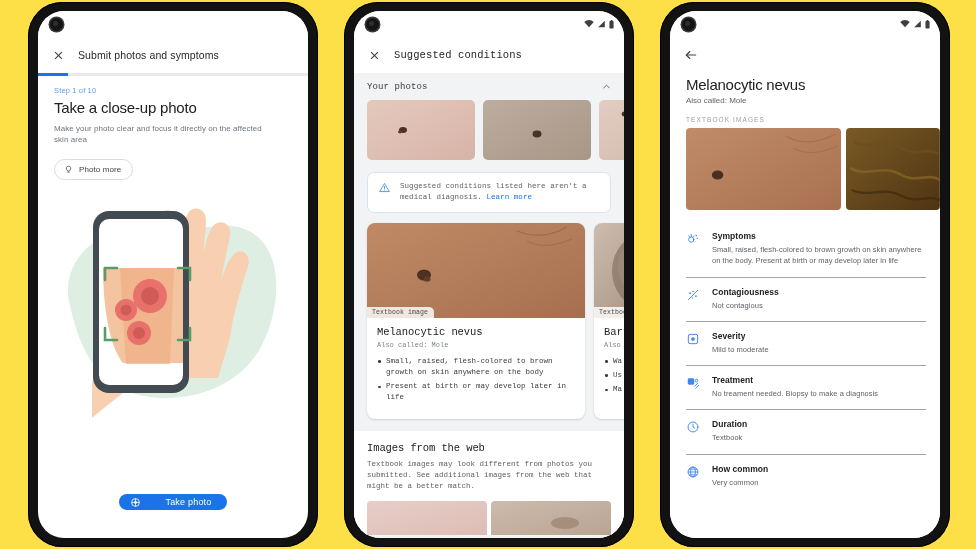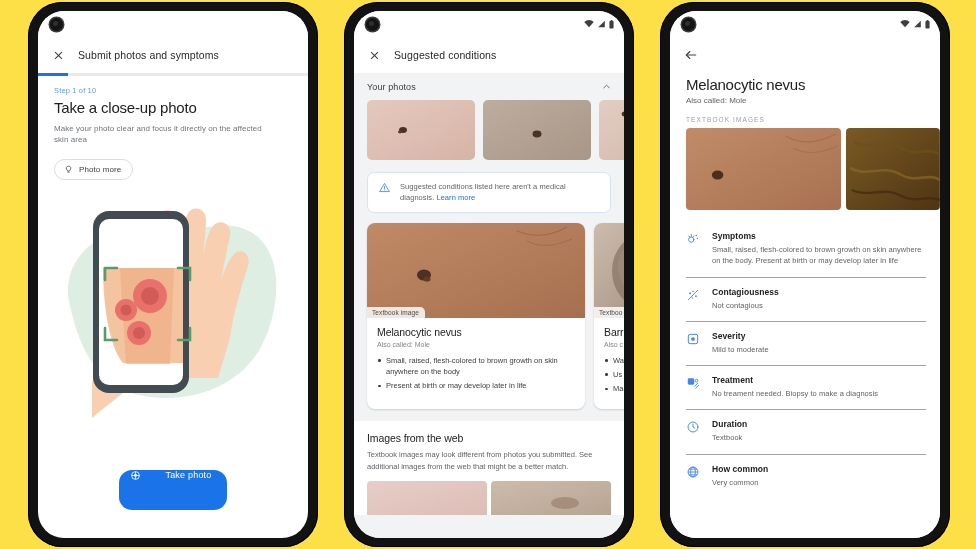--- a/index.html
+++ b/index.html
@@ -16,21 +16,21 @@
     position: absolute;
     top: 2px;
     width: 290px;
     height: 545px;
     background: #121212;
     border-radius: 34px;
     padding: 9px 10px;
     box-shadow: 0 0 0 1px #000 inset;
   }
   .phone.p1 { left: 28px; }
-  .phone.p2 { left: 344px; }
+  .phone.p2 { left: 344px; font-family: Liberation Mono, monospace; }
   .phone.p3 { left: 660px; }
   .screen {
     position: relative;
     width: 100%;
     height: 100%;
     background: #ffffff;
     border-radius: 26px;
     overflow: hidden;
   }
 
@@ -135,23 +135,23 @@
 
   .cta-wrap {
     position: absolute;
     left: 0; right: 0;
     bottom: 28px;
     display: flex;
     justify-content: center;
   }
   .cta {
     display: inline-flex;
-    align-items: flex-start;
+    align-items: center;
     gap: 24px;
-    height: 40px;
+    height: 16px;
     padding: 0 15px 0 11px;
     background: #1a73e8;
     color: #fff;
     border-radius: 13px;
     font-size: 9px;
     letter-spacing: .2px;
     border: none;
   }
 
   

